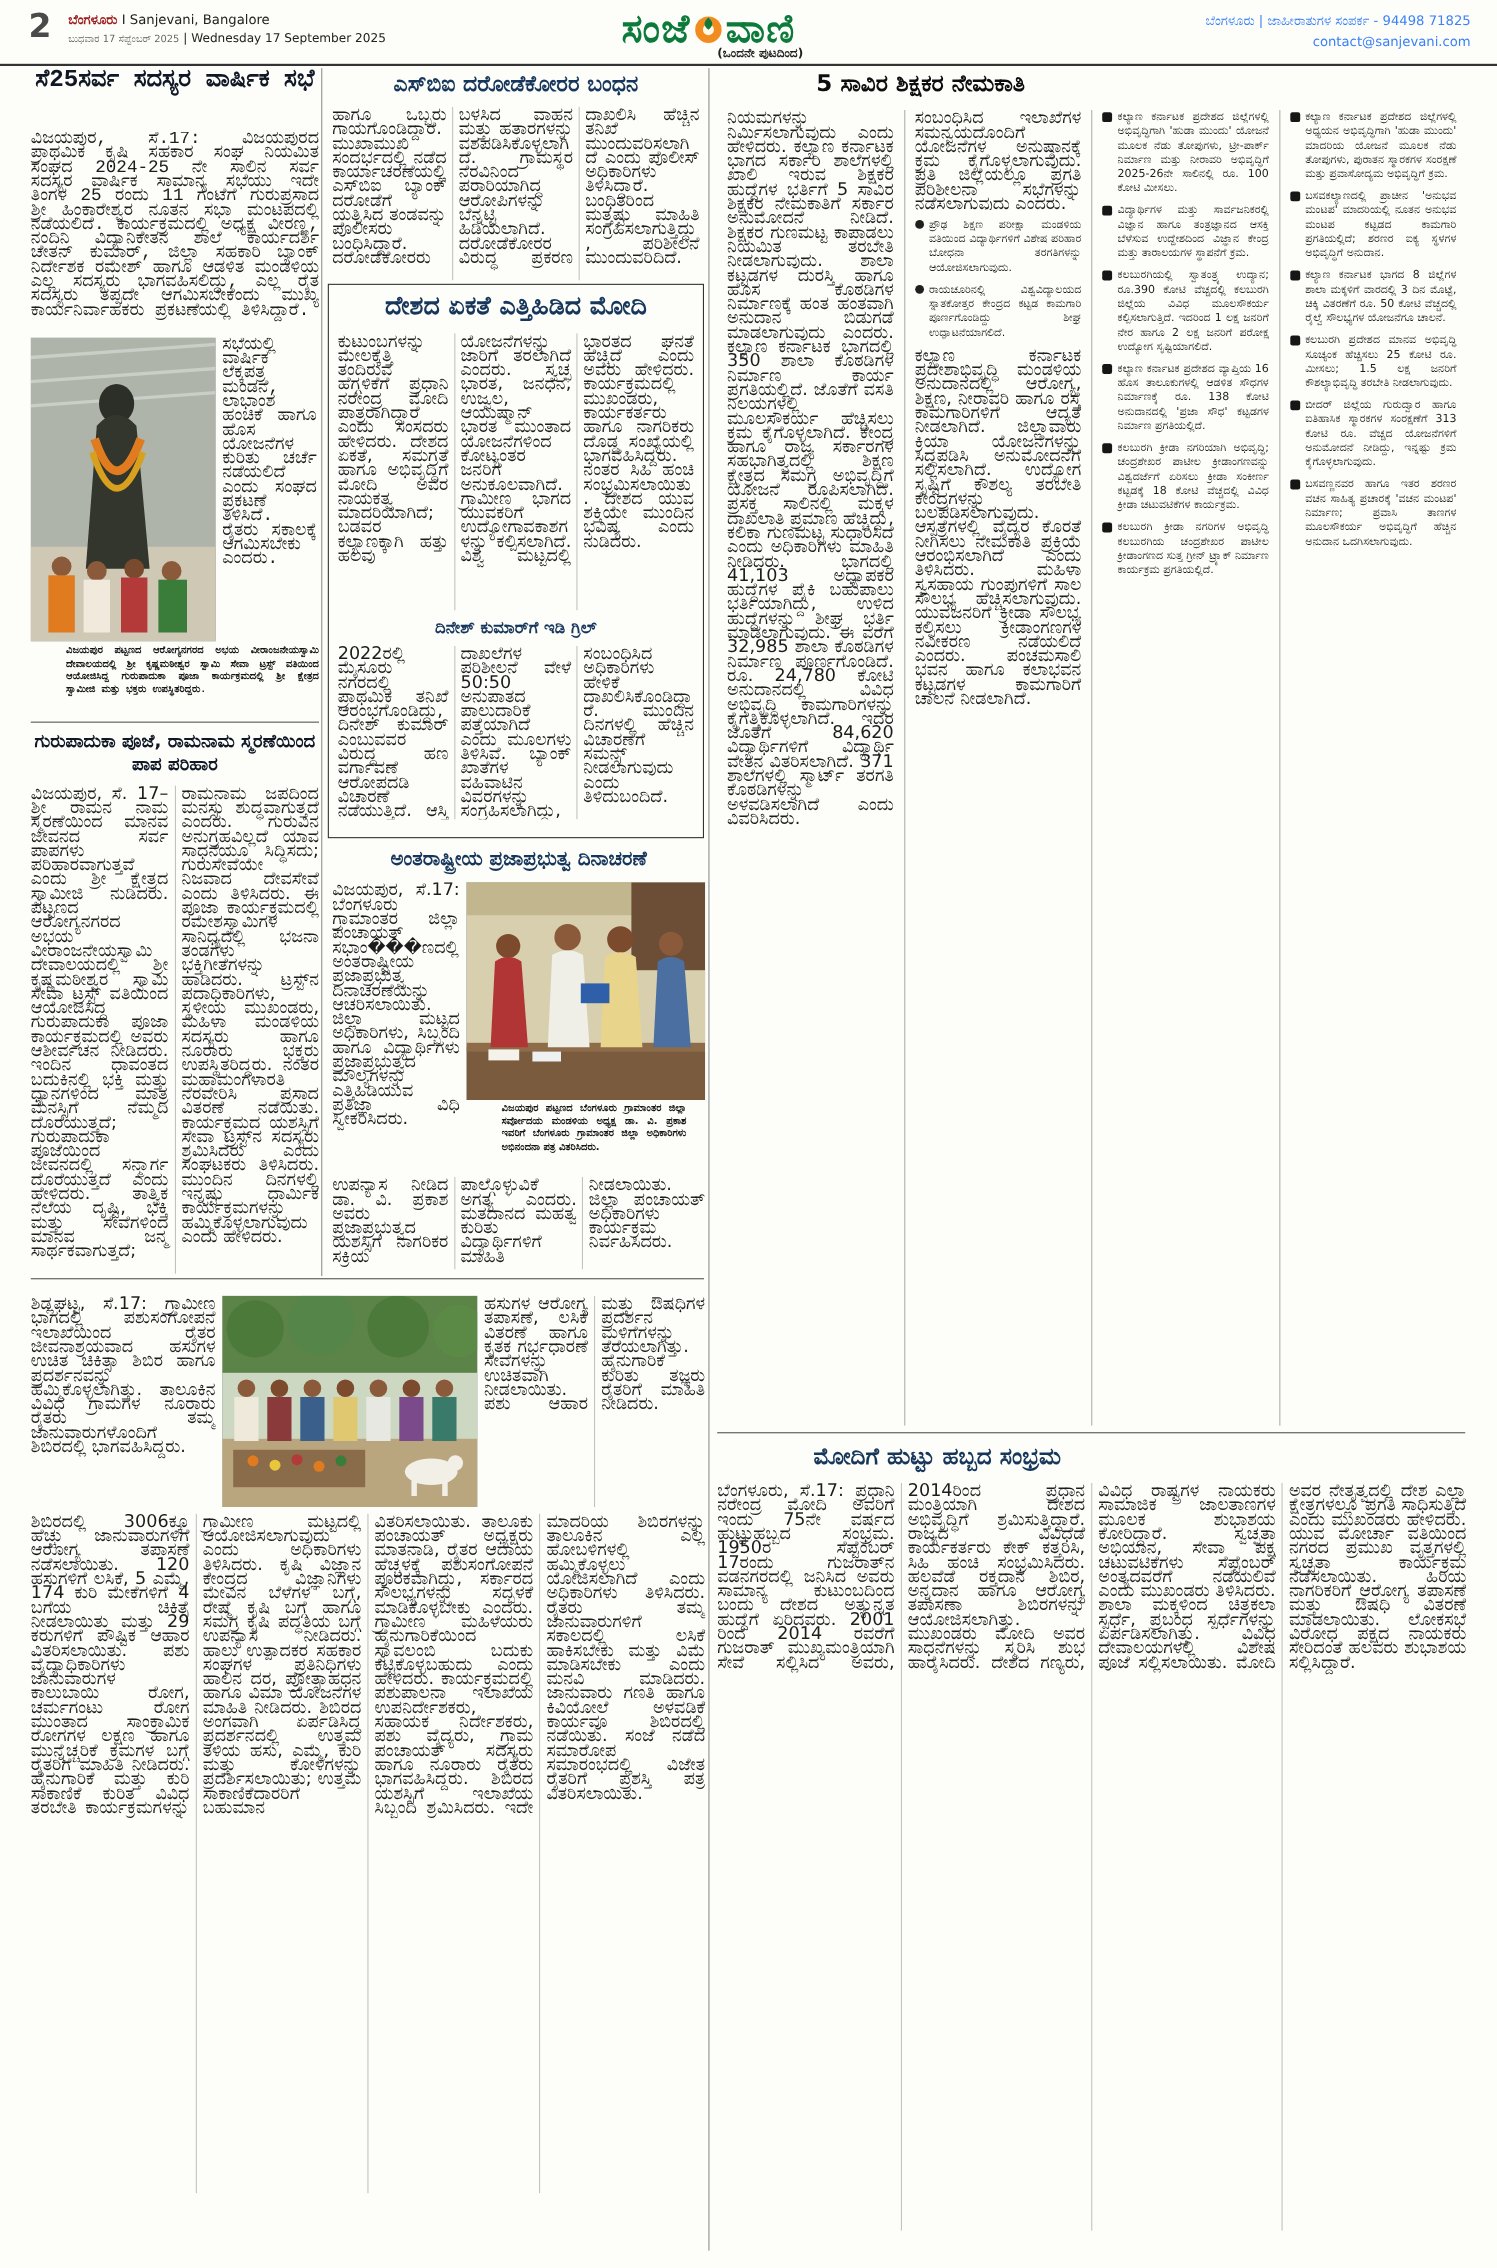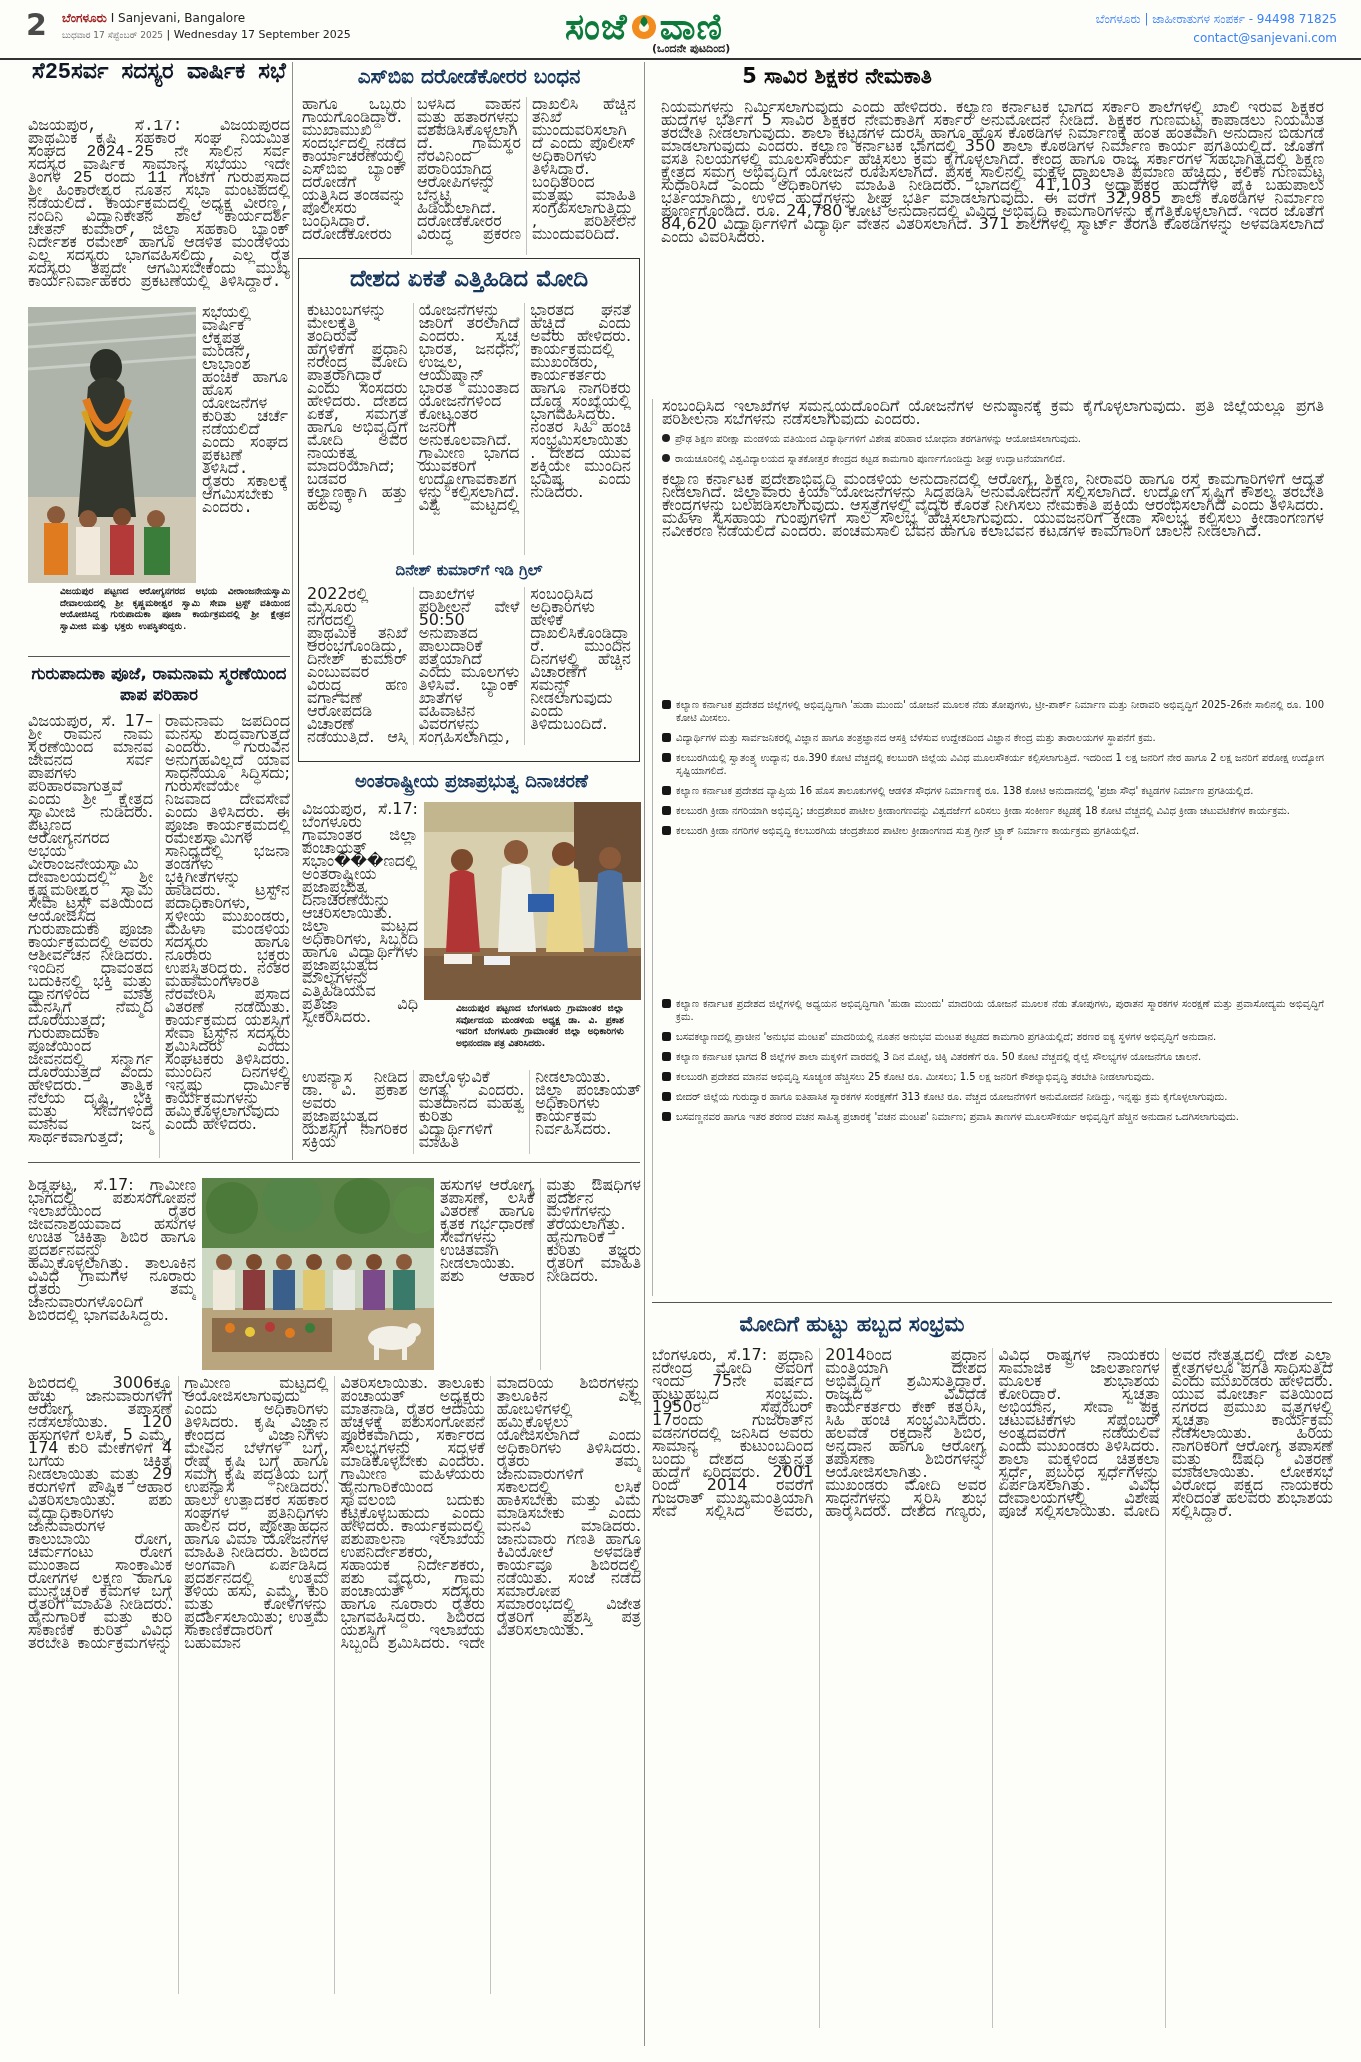--- a/index.html
+++ b/index.html
@@ -15,21 +15,21 @@
   .c4{column-count:4;column-gap:12px;column-rule:1px solid #c2c2c2;}
   .vr{width:1px;background:#8f8f8f;}
   .hr{height:1px;background:#555;}
   .photo{overflow:hidden;background:#9aa098;}
   .row{display:flex;gap:6px;}
   .bitem{display:flex;gap:5px;margin-bottom:7px;}
   .bmark{flex:0 0 auto;width:9px;height:9px;background:#161616;border-radius:2px;margin-top:2px;}
   .bmark.rd{border-radius:50%;width:8px;height:8px;background:#202020;}
   .btext{flex:1;font-size:10px;line-height:13px;text-align:justify;color:#1c1c1c;word-break:break-word;}
   .greybox{background:#d8d8d6;padding:7px 8px;font-size:10px;line-height:13px;text-align:justify;color:#161616;margin-bottom:8px;overflow:hidden;}
-  .tcols{display:flex;flex-direction:column;}
+  .tcols{display:flex;}
   .tcol{flex:1 1 0;padding:0 9px;overflow:hidden;}
   .tcol + .tcol{border-left:1px solid #b0b0b0;}
   .hdr-num{font-size:30px;font-weight:bold;color:#4a4a4a;line-height:1;}
   .hdr-line1{font-size:12px;color:#222;white-space:nowrap;}
   .city{color:#9c1b1b;font-weight:bold;}
   .hdr-line2{font-size:11px;color:#222;white-space:nowrap;margin-top:3px;}
   .date-kn{font-size:9px;color:#666;}
   .masthead{font-size:36px;font-weight:bold;color:#0b7a3a;letter-spacing:1px;display:flex;align-items:center;gap:3px;}
   .note{font-size:11px;font-weight:bold;color:#222;}
   .contact{font-size:12px;color:#3b82f6;text-align:right;line-height:1.55;}
@@ -188,21 +188,21 @@
             <circle cx="88" cy="155" r="5" fill="#e07b1f"></circle>
           <circle cx="108" cy="150" r="5" fill="#3a7d3a"></circle>
           <g fill="#f2efe6">
             <ellipse cx="190" cy="160" rx="24" ry="12"></ellipse>
               <circle cx="212" cy="152" r="7"></circle>
             <rect x="172" y="168" width="5" height="14"></rect>
               <rect x="200" y="168" width="5" height="14"></rect>
           </g>
         </svg>
       </div>
-      <div class="jt c2" style="width:201px;height:192px;font-family:Liberation Serif, serif;">ಹಸುಗಳ ಆರೋಗ್ಯ ತಪಾಸಣೆ, ಲಸಿಕೆ ವಿತರಣೆ ಹಾಗೂ ಕೃತಕ ಗರ್ಭಧಾರಣೆ ಸೇವೆಗಳನ್ನು ಉಚಿತವಾಗಿ ನೀಡಲಾಯಿತು. ಪಶು ಆಹಾರ ಮತ್ತು ಔಷಧಿಗಳ ಪ್ರದರ್ಶನ ಮಳಿಗೆಗಳನ್ನು ತೆರೆಯಲಾಗಿತ್ತು. ಹೈನುಗಾರಿಕೆ ಕುರಿತು ತಜ್ಞರು ರೈತರಿಗೆ ಮಾಹಿತಿ ನೀಡಿದರು.</div>
+      <div class="jt c2" style="width:201px;height:192px;">ಹಸುಗಳ ಆರೋಗ್ಯ ತಪಾಸಣೆ, ಲಸಿಕೆ ವಿತರಣೆ ಹಾಗೂ ಕೃತಕ ಗರ್ಭಧಾರಣೆ ಸೇವೆಗಳನ್ನು ಉಚಿತವಾಗಿ ನೀಡಲಾಯಿತು. ಪಶು ಆಹಾರ ಮತ್ತು ಔಷಧಿಗಳ ಪ್ರದರ್ಶನ ಮಳಿಗೆಗಳನ್ನು ತೆರೆಯಲಾಗಿತ್ತು. ಹೈನುಗಾರಿಕೆ ಕುರಿತು ತಜ್ಞರು ರೈತರಿಗೆ ಮಾಹಿತಿ ನೀಡಿದರು.</div>
     </div>
     <div class="jt c4" style="margin-top:6px;height:618px;">ಶಿಬಿರದಲ್ಲಿ 3006ಕ್ಕೂ ಹೆಚ್ಚು ಜಾನುವಾರುಗಳಿಗೆ ಆರೋಗ್ಯ ತಪಾಸಣೆ ನಡೆಸಲಾಯಿತು. 120 ಹಸುಗಳಿಗೆ ಲಸಿಕೆ, 5 ಎಮ್ಮೆ, 174 ಕುರಿ ಮೇಕೆಗಳಿಗೆ 4 ಬಗೆಯ ಚಿಕಿತ್ಸೆ ನೀಡಲಾಯಿತು ಮತ್ತು 29 ಕರುಗಳಿಗೆ ಪೌಷ್ಟಿಕ ಆಹಾರ ವಿತರಿಸಲಾಯಿತು. ಪಶು ವೈದ್ಯಾಧಿಕಾರಿಗಳು ಜಾನುವಾರುಗಳ ಕಾಲುಬಾಯಿ ರೋಗ, ಚರ್ಮಗಂಟು ರೋಗ ಮುಂತಾದ ಸಾಂಕ್ರಾಮಿಕ ರೋಗಗಳ ಲಕ್ಷಣ ಹಾಗೂ ಮುನ್ನೆಚ್ಚರಿಕೆ ಕ್ರಮಗಳ ಬಗ್ಗೆ ರೈತರಿಗೆ ಮಾಹಿತಿ ನೀಡಿದರು. ಹೈನುಗಾರಿಕೆ ಮತ್ತು ಕುರಿ ಸಾಕಾಣಿಕೆ ಕುರಿತ ವಿವಿಧ ತರಬೇತಿ ಕಾರ್ಯಕ್ರಮಗಳನ್ನು ಗ್ರಾಮೀಣ ಮಟ್ಟದಲ್ಲಿ ಆಯೋಜಿಸಲಾಗುವುದು ಎಂದು ಅಧಿಕಾರಿಗಳು ತಿಳಿಸಿದರು. ಕೃಷಿ ವಿಜ್ಞಾನ ಕೇಂದ್ರದ ವಿಜ್ಞಾನಿಗಳು ಮೇವಿನ ಬೆಳೆಗಳ ಬಗ್ಗೆ, ರೇಷ್ಮೆ ಕೃಷಿ ಬಗ್ಗೆ ಹಾಗೂ ಸಮಗ್ರ ಕೃಷಿ ಪದ್ಧತಿಯ ಬಗ್ಗೆ ಉಪನ್ಯಾಸ ನೀಡಿದರು. ಹಾಲು ಉತ್ಪಾದಕರ ಸಹಕಾರ ಸಂಘಗಳ ಪ್ರತಿನಿಧಿಗಳು ಹಾಲಿನ ದರ, ಪ್ರೋತ್ಸಾಹಧನ ಹಾಗೂ ವಿಮಾ ಯೋಜನೆಗಳ ಮಾಹಿತಿ ನೀಡಿದರು. ಶಿಬಿರದ ಅಂಗವಾಗಿ ಏರ್ಪಡಿಸಿದ್ದ ಪ್ರದರ್ಶನದಲ್ಲಿ ಉತ್ತಮ ತಳಿಯ ಹಸು, ಎಮ್ಮೆ, ಕುರಿ ಮತ್ತು ಕೋಳಿಗಳನ್ನು ಪ್ರದರ್ಶಿಸಲಾಯಿತು; ಉತ್ತಮ ಸಾಕಾಣಿಕೆದಾರರಿಗೆ ಬಹುಮಾನ ವಿತರಿಸಲಾಯಿತು. ತಾಲೂಕು ಪಂಚಾಯತ್ ಅಧ್ಯಕ್ಷರು ಮಾತನಾಡಿ, ರೈತರ ಆದಾಯ ಹೆಚ್ಚಳಕ್ಕೆ ಪಶುಸಂಗೋಪನೆ ಪೂರಕವಾಗಿದ್ದು, ಸರ್ಕಾರದ ಸೌಲಭ್ಯಗಳನ್ನು ಸದ್ಬಳಕೆ ಮಾಡಿಕೊಳ್ಳಬೇಕು ಎಂದರು. ಗ್ರಾಮೀಣ ಮಹಿಳೆಯರು ಹೈನುಗಾರಿಕೆಯಿಂದ ಸ್ವಾವಲಂಬಿ ಬದುಕು ಕಟ್ಟಿಕೊಳ್ಳಬಹುದು ಎಂದು ಹೇಳಿದರು. ಕಾರ್ಯಕ್ರಮದಲ್ಲಿ ಪಶುಪಾಲನಾ ಇಲಾಖೆಯ ಉಪನಿರ್ದೇಶಕರು, ಸಹಾಯಕ ನಿರ್ದೇಶಕರು, ಪಶು ವೈದ್ಯರು, ಗ್ರಾಮ ಪಂಚಾಯತ್ ಸದಸ್ಯರು ಹಾಗೂ ನೂರಾರು ರೈತರು ಭಾಗವಹಿಸಿದ್ದರು. ಶಿಬಿರದ ಯಶಸ್ಸಿಗೆ ಇಲಾಖೆಯ ಸಿಬ್ಬಂದಿ ಶ್ರಮಿಸಿದರು. ಇದೇ ಮಾದರಿಯ ಶಿಬಿರಗಳನ್ನು ತಾಲೂಕಿನ ಎಲ್ಲ ಹೋಬಳಿಗಳಲ್ಲಿ ಹಮ್ಮಿಕೊಳ್ಳಲು ಯೋಜಿಸಲಾಗಿದೆ ಎಂದು ಅಧಿಕಾರಿಗಳು ತಿಳಿಸಿದರು. ರೈತರು ತಮ್ಮ ಜಾನುವಾರುಗಳಿಗೆ ಸಕಾಲದಲ್ಲಿ ಲಸಿಕೆ ಹಾಕಿಸಬೇಕು ಮತ್ತು ವಿಮೆ ಮಾಡಿಸಬೇಕು ಎಂದು ಮನವಿ ಮಾಡಿದರು. ಜಾನುವಾರು ಗಣತಿ ಹಾಗೂ ಕಿವಿಯೋಲೆ ಅಳವಡಿಕೆ ಕಾರ್ಯವೂ ಶಿಬಿರದಲ್ಲಿ ನಡೆಯಿತು. ಸಂಜೆ ನಡೆದ ಸಮಾರೋಪ ಸಮಾರಂಭದಲ್ಲಿ ವಿಜೇತ ರೈತರಿಗೆ ಪ್ರಶಸ್ತಿ ಪತ್ರ ವಿತರಿಸಲಾಯಿತು.</div>
   </div>
 
   <div class="abs" style="left:652px;top:64px;width:681px;">
     <div class="hl ctr" style="font-size:21px;height:30px;width:330px;margin-left:20px;color:#0d0d0d;">5 ಸಾವಿರ ಶಿಕ್ಷಕರ ನೇಮಕಾತಿ</div>
     <div class="tcols" style="margin-top:6px;height:1196px;">
       <div class="tcol">
         <div class="jt" style="height:1196px;">ನಿಯಮಗಳನ್ನು ನಿರ್ಮಿಸಲಾಗುವುದು ಎಂದು ಹೇಳಿದರು. ಕಲ್ಯಾಣ ಕರ್ನಾಟಕ ಭಾಗದ ಸರ್ಕಾರಿ ಶಾಲೆಗಳಲ್ಲಿ ಖಾಲಿ ಇರುವ ಶಿಕ್ಷಕರ ಹುದ್ದೆಗಳ ಭರ್ತಿಗೆ 5 ಸಾವಿರ ಶಿಕ್ಷಕರ ನೇಮಕಾತಿಗೆ ಸರ್ಕಾರ ಅನುಮೋದನೆ ನೀಡಿದೆ. ಶಿಕ್ಷಕರ ಗುಣಮಟ್ಟ ಕಾಪಾಡಲು ನಿಯಮಿತ ತರಬೇತಿ ನೀಡಲಾಗುವುದು. ಶಾಲಾ ಕಟ್ಟಡಗಳ ದುರಸ್ತಿ ಹಾಗೂ ಹೊಸ ಕೊಠಡಿಗಳ ನಿರ್ಮಾಣಕ್ಕೆ ಹಂತ ಹಂತವಾಗಿ ಅನುದಾನ ಬಿಡುಗಡೆ ಮಾಡಲಾಗುವುದು ಎಂದರು. ಕಲ್ಯಾಣ ಕರ್ನಾಟಕ ಭಾಗದಲ್ಲಿ 350 ಶಾಲಾ ಕೊಠಡಿಗಳ ನಿರ್ಮಾಣ ಕಾರ್ಯ ಪ್ರಗತಿಯಲ್ಲಿದೆ. ಜೊತೆಗೆ ವಸತಿ ನಿಲಯಗಳಲ್ಲಿ ಮೂಲಸೌಕರ್ಯ ಹೆಚ್ಚಿಸಲು ಕ್ರಮ ಕೈಗೊಳ್ಳಲಾಗಿದೆ. ಕೇಂದ್ರ ಹಾಗೂ ರಾಜ್ಯ ಸರ್ಕಾರಗಳ ಸಹಭಾಗಿತ್ವದಲ್ಲಿ ಶಿಕ್ಷಣ ಕ್ಷೇತ್ರದ ಸಮಗ್ರ ಅಭಿವೃದ್ಧಿಗೆ ಯೋಜನೆ ರೂಪಿಸಲಾಗಿದೆ. ಪ್ರಸಕ್ತ ಸಾಲಿನಲ್ಲಿ ಮಕ್ಕಳ ದಾಖಲಾತಿ ಪ್ರಮಾಣ ಹೆಚ್ಚಿದ್ದು, ಕಲಿಕಾ ಗುಣಮಟ್ಟ ಸುಧಾರಿಸಿದೆ ಎಂದು ಅಧಿಕಾರಿಗಳು ಮಾಹಿತಿ ನೀಡಿದರು. ಭಾಗದಲ್ಲಿ 41,103 ಅಧ್ಯಾಪಕರ ಹುದ್ದೆಗಳ ಪೈಕಿ ಬಹುಪಾಲು ಭರ್ತಿಯಾಗಿದ್ದು, ಉಳಿದ ಹುದ್ದೆಗಳನ್ನು ಶೀಘ್ರ ಭರ್ತಿ ಮಾಡಲಾಗುವುದು. ಈ ವರೆಗೆ 32,985 ಶಾಲಾ ಕೊಠಡಿಗಳ ನಿರ್ಮಾಣ ಪೂರ್ಣಗೊಂಡಿದೆ. ರೂ. 24,780 ಕೋಟಿ ಅನುದಾನದಲ್ಲಿ ವಿವಿಧ ಅಭಿವೃದ್ಧಿ ಕಾಮಗಾರಿಗಳನ್ನು ಕೈಗೆತ್ತಿಕೊಳ್ಳಲಾಗಿದೆ. ಇದರ ಜೊತೆಗೆ 84,620 ವಿದ್ಯಾರ್ಥಿಗಳಿಗೆ ವಿದ್ಯಾರ್ಥಿ ವೇತನ ವಿತರಿಸಲಾಗಿದೆ. 371 ಶಾಲೆಗಳಲ್ಲಿ ಸ್ಮಾರ್ಟ್ ತರಗತಿ ಕೊಠಡಿಗಳನ್ನು ಅಳವಡಿಸಲಾಗಿದೆ ಎಂದು ವಿವರಿಸಿದರು.</div>
       </div>

